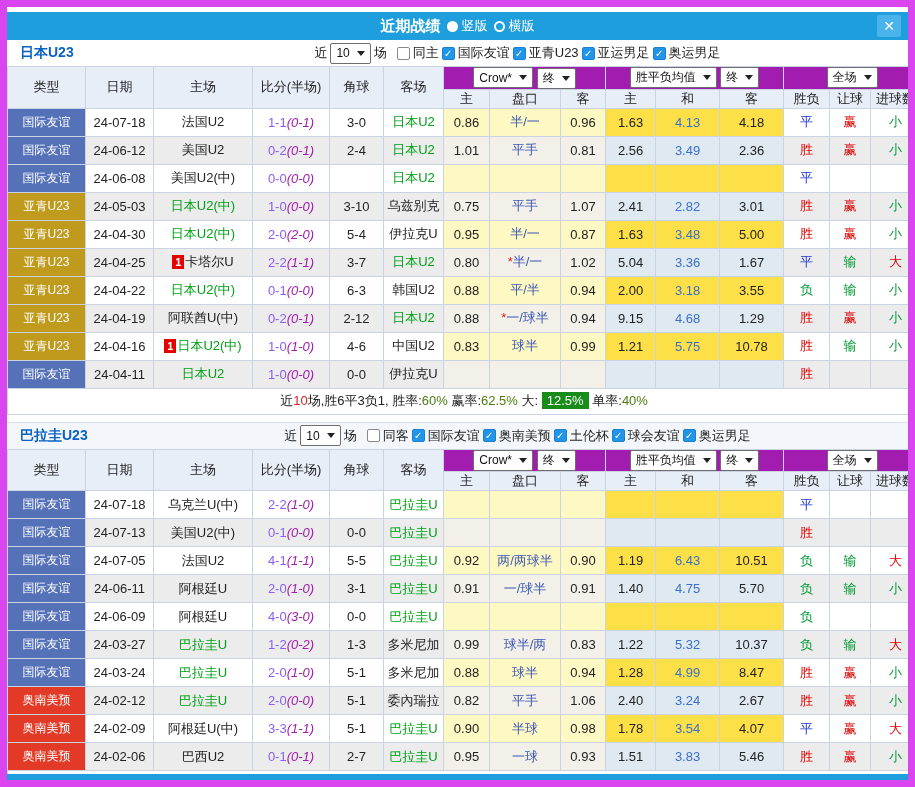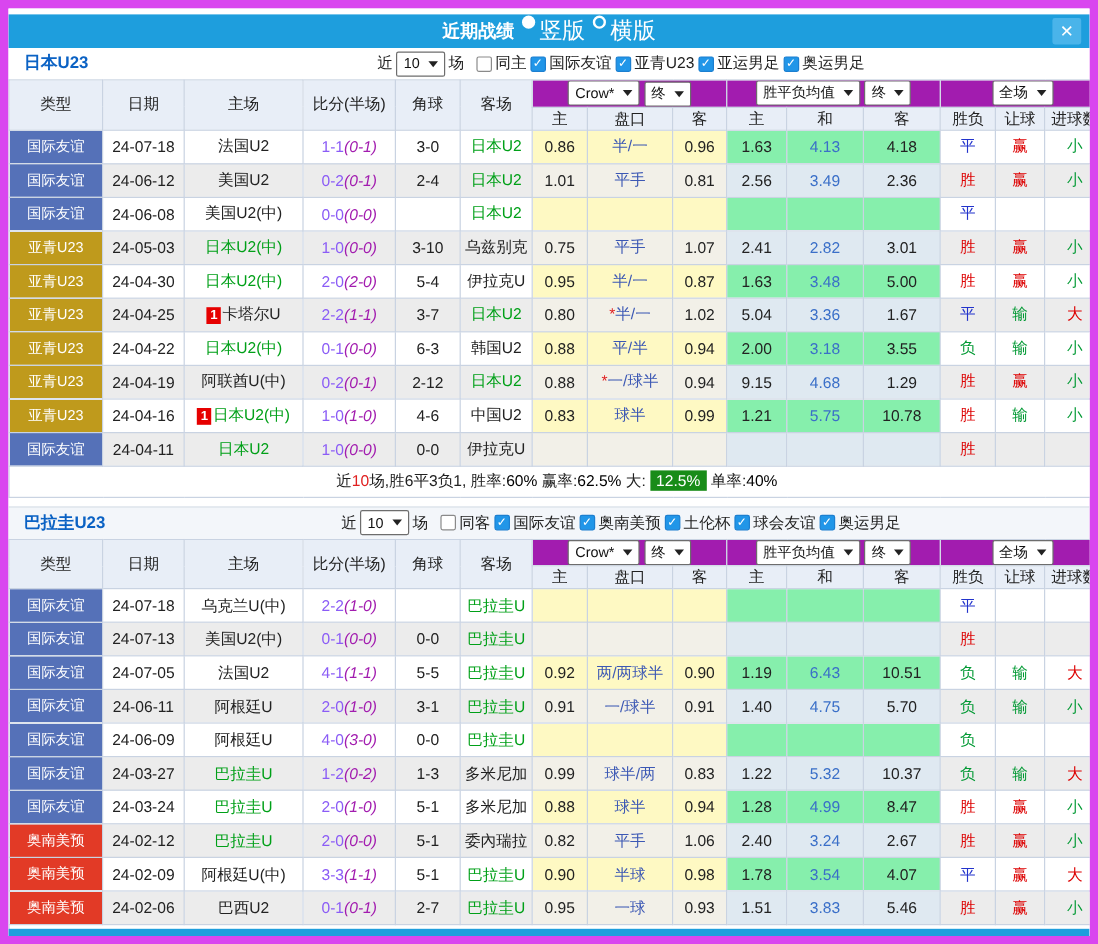--- a/index.html
+++ b/index.html
@@ -1,20 +1,20 @@
 <!DOCTYPE html>
 <html><head>
 <meta charset="utf-8">
 <style>
   html,body{margin:0;padding:0;background:#fff;font-family:"Liberation Sans","DejaVu Sans",sans-serif;}
   .window{width:915px;height:787px;box-sizing:border-box;border:7px solid #d946ef;background:#fff;position:relative;overflow:hidden;}
   .topstrip{height:5px;background:#fff;}
   .titlebar{height:28px;background:#1e9edd;position:relative;display:flex;align-items:center;justify-content:center;gap:6px;}
   .titlebar-title{color:#fff;font-weight:bold;font-size:15px;}
-  .radio-opt{display:inline-flex;align-items:flex-start;gap:4px;color:#fff;font-size:19px;}
+  .radio-opt{display:inline-flex;align-items:center;gap:4px;color:#fff;font-size:13px;}
   .radio-dot{width:11px;height:11px;border-radius:50%;background:#fff;display:inline-block;}
   .radio-ring{width:7px;height:7px;border-radius:50%;border:2px solid #fff;display:inline-block;}
   .close-btn{position:absolute;right:7px;top:3px;width:24px;height:22px;background:#4ab4ea;color:#fff;font-size:14px;font-weight:bold;display:flex;align-items:center;justify-content:center;border-radius:2px;cursor:pointer;}
   .section-header{height:26px;position:relative;display:flex;align-items:center;background:#fff;}
   .section-header.alt{background:#f3f6fa;border-top:1px solid #d9dfe8;}
   .team-name{position:absolute;left:13px;color:#0b62c4;font-weight:bold;font-size:14px;}
   .filters{margin:0 auto;display:flex;align-items:center;gap:3px;font-size:13px;color:#222;padding-left:120px;}
   .filters .gap{width:4px;display:inline-block;}
   .ui-select{display:inline-flex;align-items:center;justify-content:space-between;background:#fff;border:1px solid #6d6d6d;border-radius:2px;height:19px;padding:0 5px;font-size:12px;color:#111;gap:7px;cursor:pointer;white-space:nowrap;}
   .ui-caret{width:0;height:0;border-left:4px solid transparent;border-right:4px solid transparent;border-top:5px solid #222;}
@@ -22,38 +22,38 @@
   .cb.unchecked{background:#fff;border:1px solid #8a8a8a;}
   table{border-collapse:collapse;table-layout:fixed;width:913px;font-size:13px;}
   th,td{border:1px solid #c9d3e2;text-align:center;padding:0;height:27px;overflow:hidden;white-space:nowrap;font-weight:normal;color:#222;}
   thead th{background:#e8eef7;}
   thead tr.selrow th.selcell{background:#a21caf;height:21px;}
   thead tr.subrow th{height:16px;font-size:13px;}
   tr.odd td{background:#fff;}
   tr.even td{background:#ececec;}
   tr.odd td.crow{background:#fef9c3;}
   tr.even td.crow{background:#f2f0e8;}
-  tr.odd td.avg{background:#86efac;}
+  tr.odd td.avg{background:#fde047;}
   tr.even td.avg{background:#dfe9f1;}
   td.typecell{color:#fff;font-size:12px;}
   .team-green{color:#00a018;}
   .team-dark{color:#222;}
   .score{color:#8b5cf6;}
   .half{color:#a21caf;font-style:italic;}
   .hcap{color:#3c58b4;}
   .star{color:#e02020;}
   .avgdraw{color:#3a6fc8;}
   .flag{display:inline-block;background:#e60000;color:#fff;font-size:11px;font-weight:bold;padding:0 3px;line-height:14px;margin-right:1px;}
   .res-red{color:#dd0000;}
   .res-blue{color:#2233cc;}
   .res-green{color:#009933;}
   td.summary{height:25px;background:#fff;font-size:13px;}
   .sum-plain{color:#222;}
   .sum-red{color:#e02020;}
-  .sum-blue{color:#000000;}
+  .sum-blue{color:#4d7c0f;}
   .sum-hl{background:#188c18;color:#fff;padding:1px 5px;}
   .section-gap{height:7px;background:#fff;}
   .bottom-bar{position:absolute;left:0;right:0;bottom:0;height:6px;background:#1e9edd;}
 </style>
 </head>
 <body>
 
 <div class="window">
   <div class="topstrip"></div>
 

